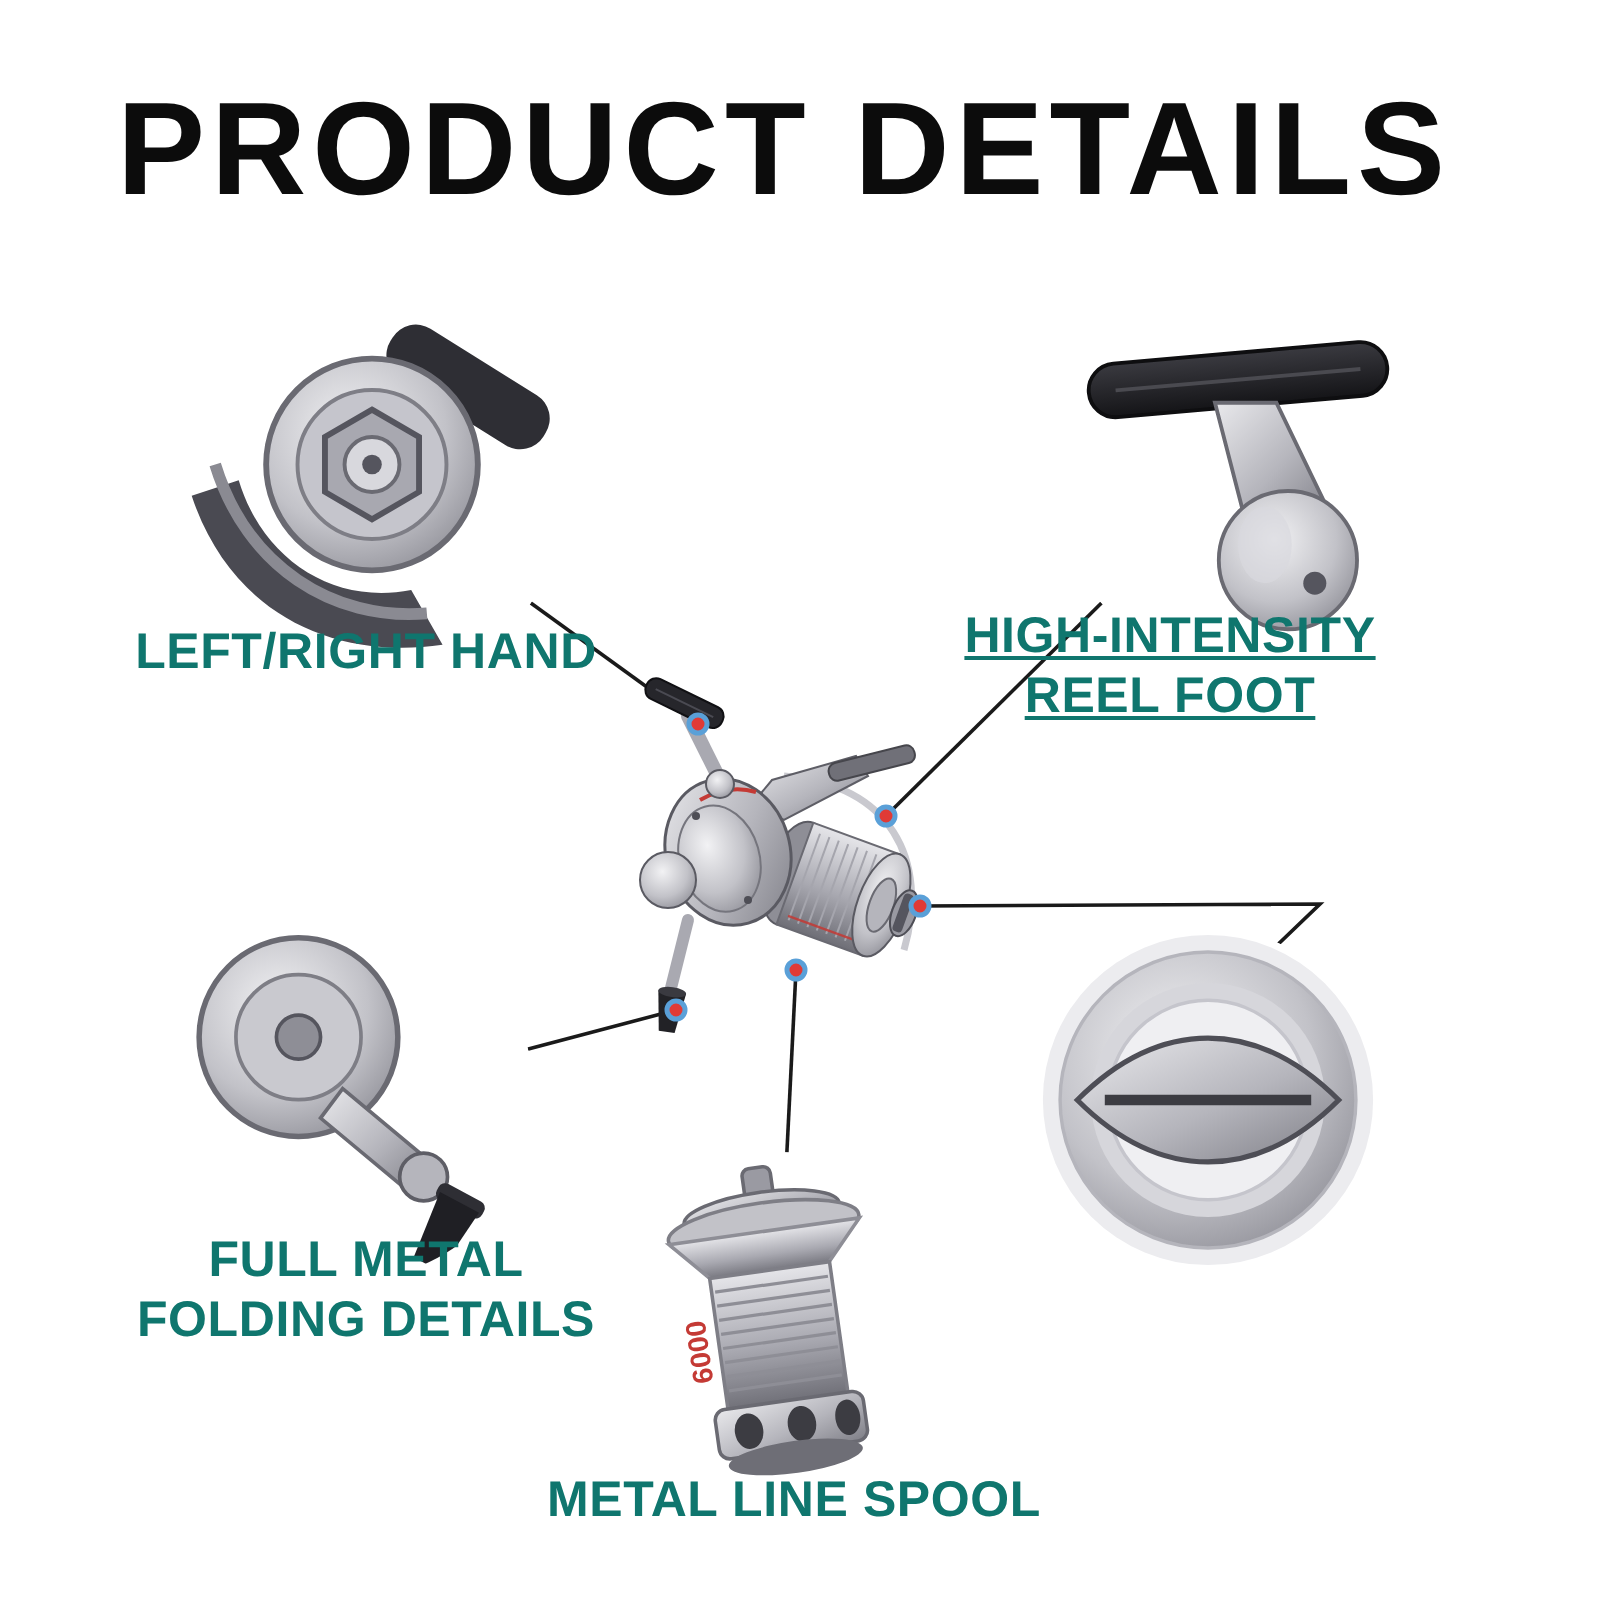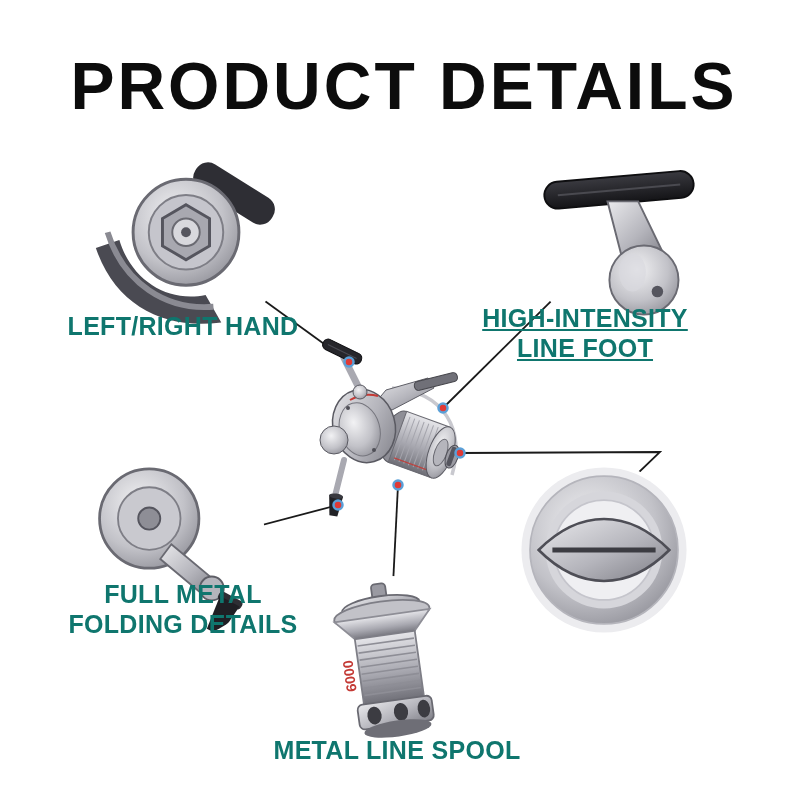--- a/index.html
+++ b/index.html
@@ -1,21 +1,21 @@
 <!DOCTYPE html>
 <html><head>
 <meta charset="utf-8">
 <style>
   html,body { margin:0; padding:0; background:#ffffff; }
   .stage {
     position:relative; width:800px; height:800px; background:#ffffff;
     font-family:"Liberation Sans", sans-serif; overflow:hidden;
   }
   .title {
-    position:absolute; top:36px; left:0; width:784px; margin:12px;
+    position:absolute; top:36px; left:0; width:784px; margin:0;
     text-align:center; font-size:66px; font-weight:bold; letter-spacing:3px;
     color:#0c0c0c; white-space:nowrap;
   }
   .connectors, .markers { position:absolute; left:0; top:0; }
   .connectors { z-index:1; }
   .markers { z-index:4; }
   .ball {
     position:absolute; border-radius:50%; overflow:hidden; background:#fff; z-index:2;
   }
   .ball svg { display:block; width:100%; height:100%; }
@@ -24,21 +24,21 @@
     position:absolute; z-index:3; text-align:center; font-weight:bold;
     color:#0f766e; font-size:25px; line-height:1.18; letter-spacing:0.3px;
   }
   #ball-hand   { left:88px;  top:146px; width:196px; height:196px; }
   #ball-foot   { left:523px; top:138px; width:192px; height:192px; }
   #ball-handle { left:83px;  top:456px; width:184px; height:184px; }
   #ball-drag   { left:518px; top:464px; width:172px; height:172px; }
   #ball-spool  { left:300px; top:576px; width:178px; height:178px; }
   #label-hand   { left:33px;  top:312px; width:300px; }
   #label-foot   { left:445px; top:304px; width:280px;text-decoration:underline; }
-  #label-handle { left:33px;  top:580px; width:300px; }
+  #label-handle { left:33px;  top:616px; width:300px; }
   #label-drag   { left:458px; top:620px; width:280px; }
   #label-spool  { left:247px; top:736px; width:300px; }
 </style>
 </head>
 <body>
 
 <div class="stage">
 
   <svg width="0" height="0" style="position:absolute" aria-hidden="true">
     <defs>
@@ -208,21 +208,21 @@
         <text x="30" y="62" transform="rotate(-90 30 62)" font-size="8" font-weight="bold" fill="#c43a35">6000</text>
       </g>
     </svg>
   </div>
 
   <div class="label" id="label-hand">
     <div>LEFT/RIGHT HAND</div>
   </div>
   <div class="label" id="label-foot">
     <div>HIGH-INTENSITY</div>
-    <div>LINE FOOT</div>
+    <div>REEL FOOT</div>
   </div>
   <div class="label" id="label-handle">
     <div>FULL METAL</div>
     <div>FOLDING DETAILS</div>
   </div>
   <div class="label" id="label-drag">
   </div>
   <div class="label" id="label-spool">
     <div>METAL LINE SPOOL</div>
   </div>

